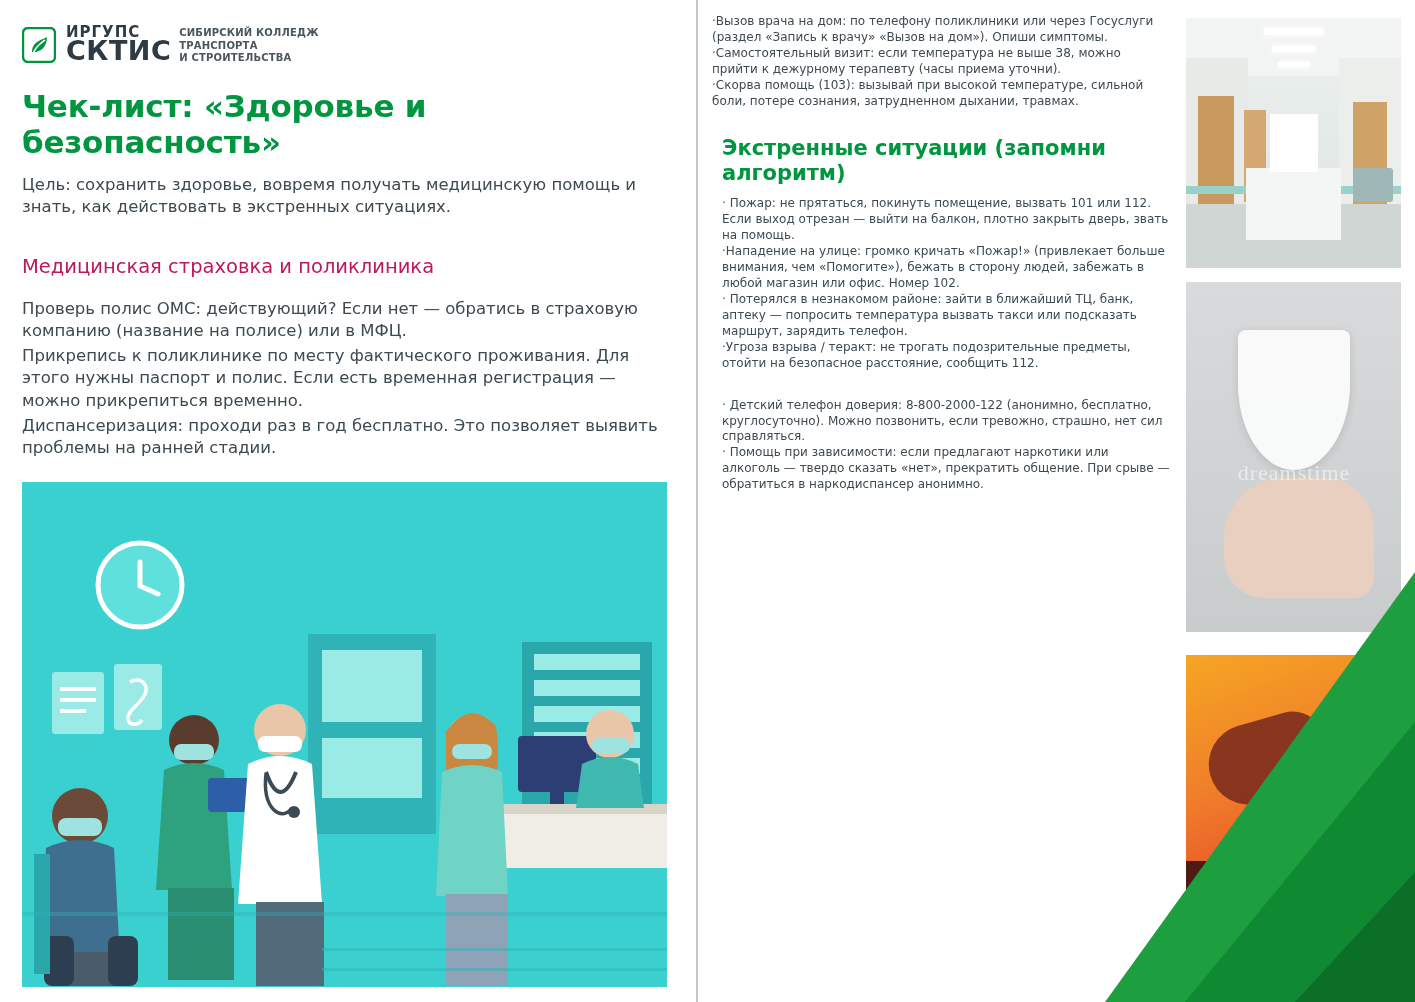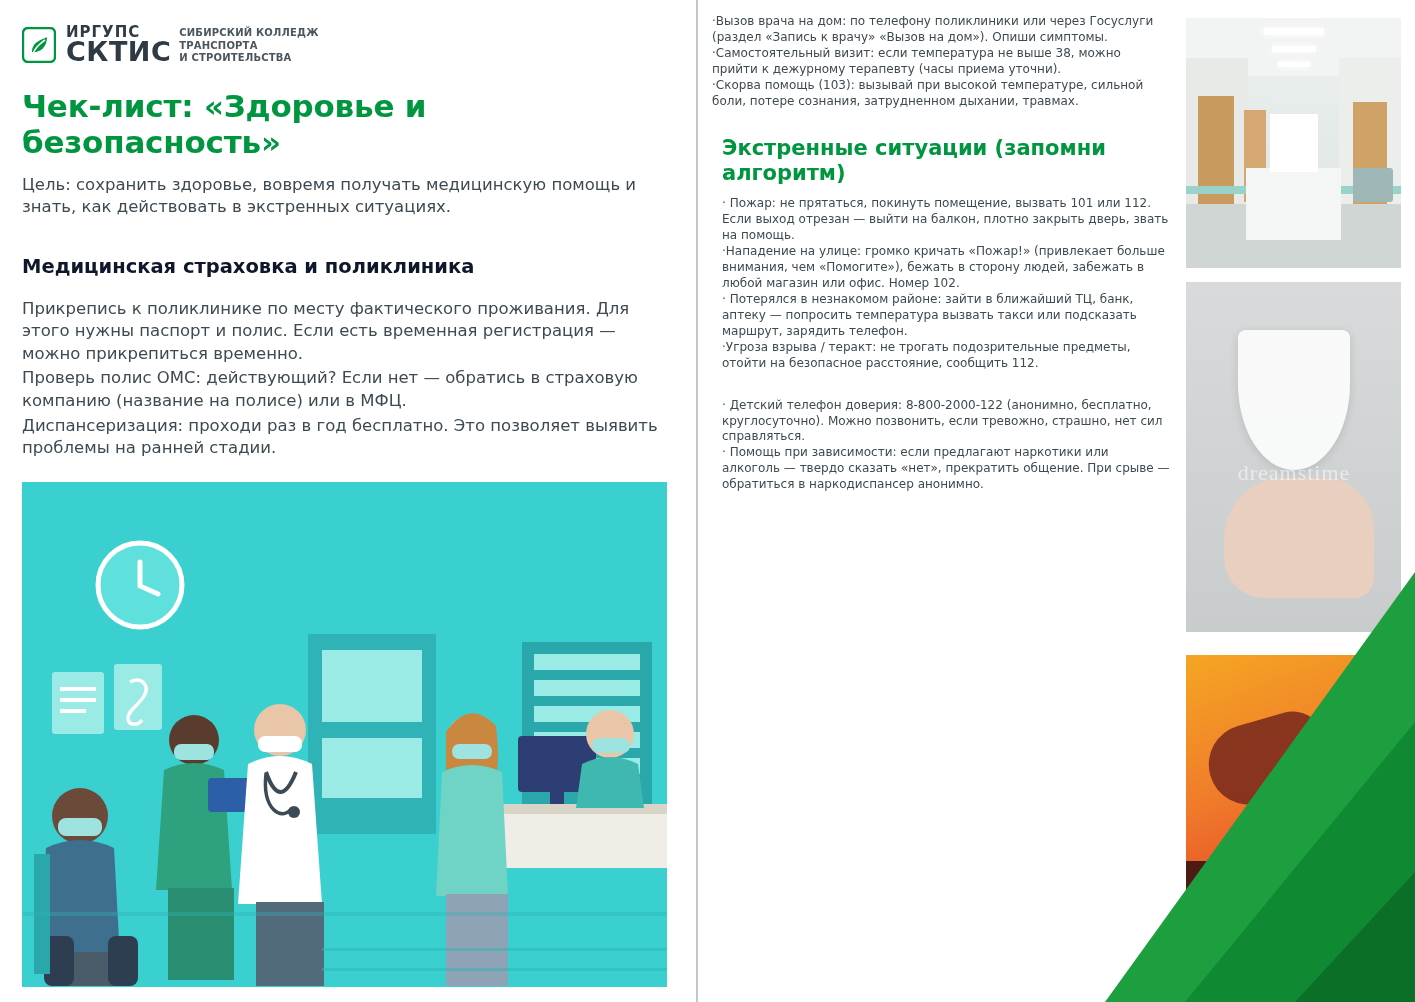--- a/index.html
+++ b/index.html
@@ -32,21 +32,21 @@
     gap: 10px;
     height: 54px;
   }
   .logo-mark {
     width: 34px; height: 36px;
     flex: 0 0 auto;
     position: relative;
   }
   .logo-text {
     display: flex;
-    align-items: flex-end;
+    align-items: center;
     gap: 8px;
   }
   .logo-name {
     line-height: 0.92;
   }
   .logo-name .l1 {
     font-size: 15px;
     font-weight: bold;
     letter-spacing: 1px;
     color: #2f3b44;
@@ -78,22 +78,22 @@
 
   p.goal {
     font-size: 16.5px;
     line-height: 1.35;
     margin: 0 0 36px 0;
     color: #3d4a52;
   }
 
   h2.sec-title {
     font-size: 19.5px;
-    font-weight: bold;
-    color: #0f172a;
+    font-weight: normal;
+    color: #be185d;
     margin: 0 0 20px 0;
   }
 
   .body-text {
     font-size: 16.5px;
     line-height: 1.37;
     color: #3d4a52;
     margin: 0;
   }
   .body-text .blk { display: block; margin-bottom: 2px; }
@@ -231,22 +231,22 @@
     </div>
   </div>
 
   <h1 class="doc-title">Чек-лист: «Здоровье и безопасность»</h1>
 
   <p class="goal">Цель: сохранить здоровье, вовремя получать медицинскую помощь и знать, как действовать в экстренных ситуациях.</p>
 
   <h2 class="sec-title">Медицинская страховка и поликлиника</h2>
 
   <p class="body-text">
+    <span class="blk"> Проверь полис ОМС: действующий? Если нет — обратись в страховую компанию (название на полисе) или в МФЦ.</span>
     <span class="blk"> Прикрепись к поликлинике по месту фактического проживания. Для этого нужны паспорт и полис. Если есть временная регистрация — можно прикрепиться временно.</span>
-    <span class="blk"> Проверь полис ОМС: действующий? Если нет — обратись в страховую компанию (название на полисе) или в МФЦ.</span>
     <span class="blk"> Диспансеризация: проходи раз в год бесплатно. Это позволяет выявить проблемы на ранней стадии.</span>
   </p>
 
   <div class="illus">
     <svg width="645" height="505" viewBox="0 0 645 505" aria-hidden="true">
       <rect x="0" y="0" width="645" height="505" fill="#3ad0cf"></rect>
 
       <circle cx="118" cy="563" r="0" fill="none"></circle>
       <circle cx="118" cy="563" r="0"></circle>
       <circle cx="118" cy="103" r="42" fill="#5fe0dd" stroke="#ffffff" stroke-width="5"></circle>

